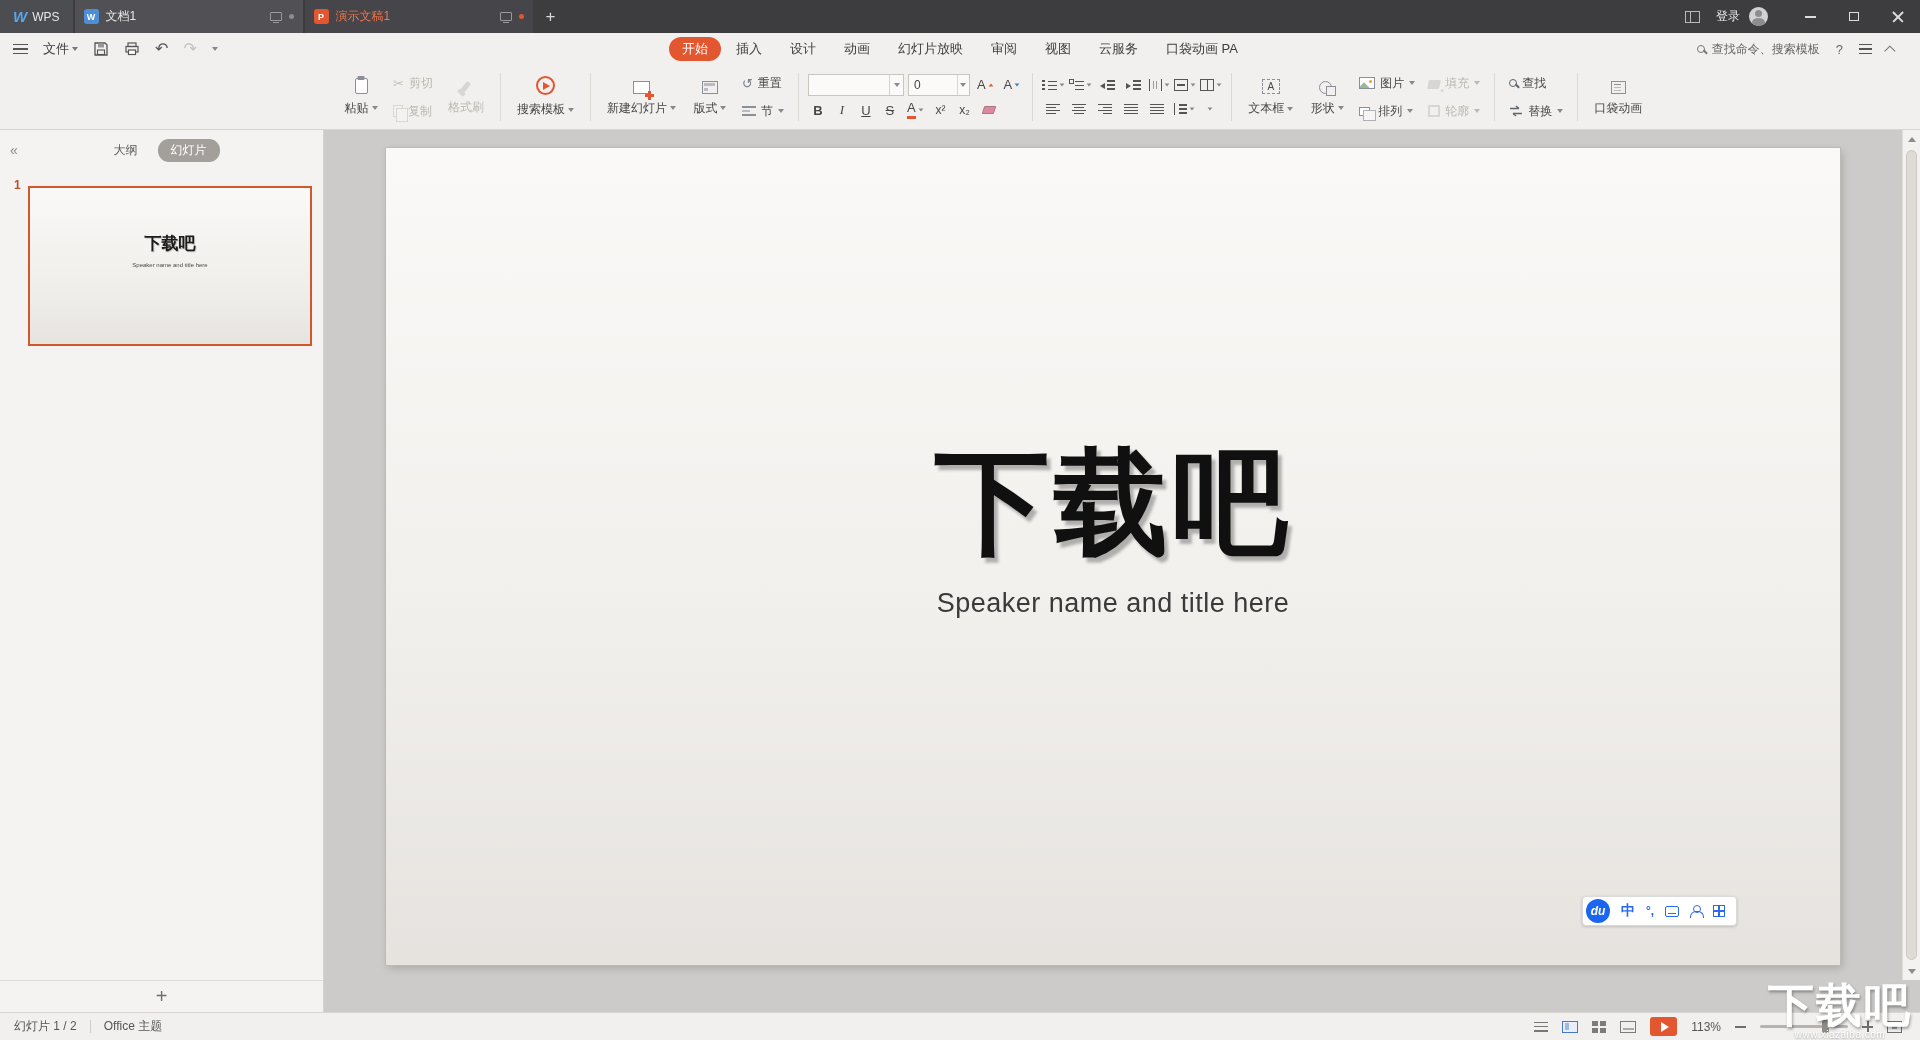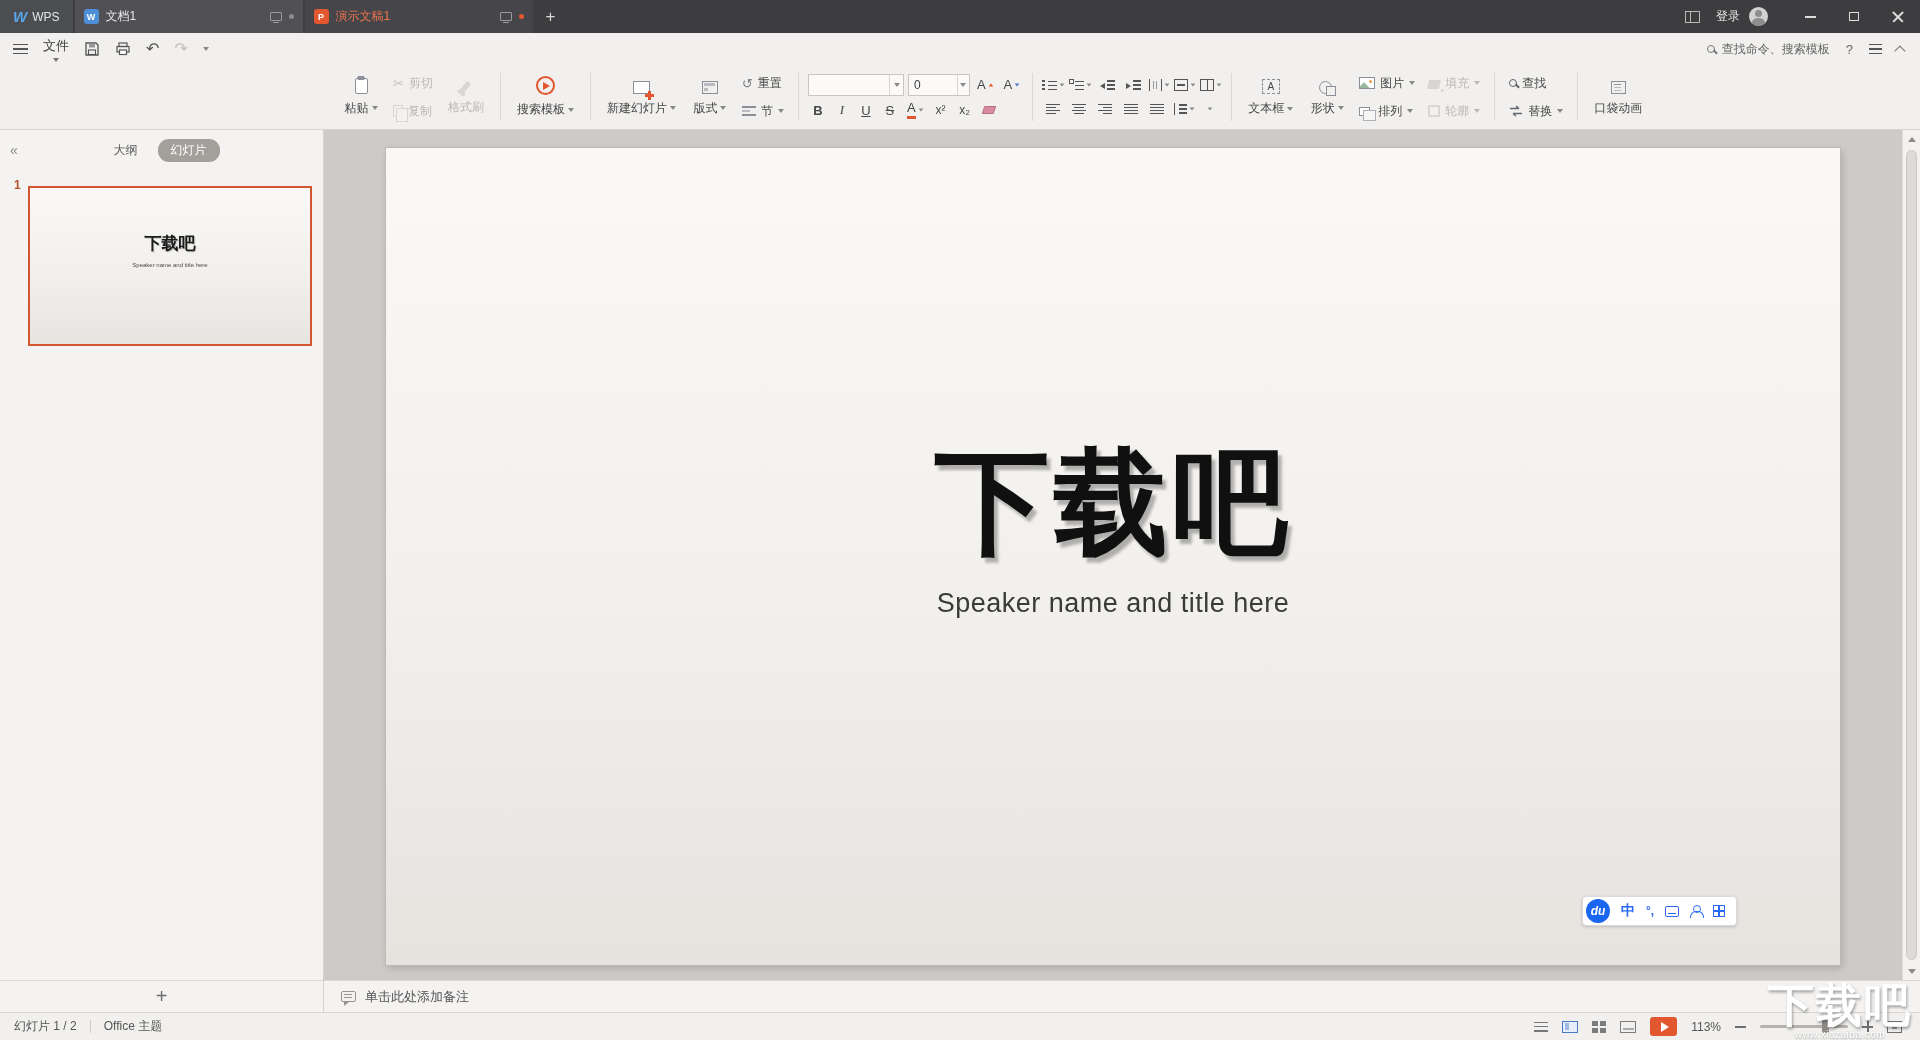--- a/index.html
+++ b/index.html
@@ -33,31 +33,31 @@
   .ic-max { width:10px; height:9px; border:1.5px solid #dcdcdc; }
   .ic-close { position:relative; width:12px; height:12px; }
   .ic-close::before,.ic-close::after { content:""; position:absolute; left:-1px; top:5px; width:14px; height:1.6px; background:#dcdcdc; }
   .ic-close::before { transform:rotate(45deg); } .ic-close::after { transform:rotate(-45deg); }
 
   
   .menubar { position:absolute; top:33px; left:0; right:0; height:32px; background:#f1f0ee; display:flex; align-items:center; font-size:13px; color:#3e3e3e; }
   .mb-left { display:flex; align-items:center; gap:15px; padding-left:13px; }
   .i-burger { width:15px; display:inline-flex; flex-direction:column; gap:3px; }
   .i-burger i { display:block; height:1.6px; background:#555; }
-  .file-menu { display:flex; align-items:center; gap:3px;flex-direction:column; }
+  .file-menu { display:flex; align-items:center; gap:3px; }
   .mb-ic { display:inline-flex; align-items:center; }
   .undo { font-size:16px; color:#555; line-height:1; }
   .redo { font-size:16px; color:#c3c0bb; line-height:1; }
   .tri-down { width:0; height:0; border-left:3.5px solid transparent; border-right:3.5px solid transparent; border-top:4px solid currentColor; display:inline-block; }
   .tri-up { width:0; height:0; border-left:3.5px solid transparent; border-right:3.5px solid transparent; border-bottom:4px solid currentColor; display:inline-block; }
   .tiny { transform:scale(.8); }
   .mb-tabs { position:absolute; left:50%; transform:translateX(-50%); display:flex; align-items:center; gap:2px; }
   .mb-tab { padding:3px 13px; border-radius:12px; white-space:nowrap; }
   .mb-tab.active { background:#e2572f; color:#fff; }
-  .mb-right { margin-left:auto; display:flex; align-items:center; gap:16px; padding-right:14px; color:#666; font-size:12px; }
+  .mb-right { margin-left:auto; display:flex; align-items:center; gap:16px; padding-right:24px; color:#666; font-size:12px; }
   .searchbox { display:flex; align-items:center; gap:7px; }
   .chev-up { width:8px; height:8px; border-left:1.6px solid #777; border-top:1.6px solid #777; transform:rotate(45deg) translateY(3px); }
 
   
   .ribbon { position:absolute; top:65px; left:0; right:0; height:65px; background:#f1f0ee; border-bottom:1px solid #d8d5d1; display:flex; align-items:center; padding-left:332px; }
   .rgroup { display:flex; align-items:center; gap:3px; height:100%; padding:0 5px; }
   .vsep { width:1px; height:48px; background:#dcd8d3; margin:0 4px; flex:none; }
   .rbig { display:flex; flex-direction:column; align-items:center; justify-content:center; gap:6px; min-width:48px; padding:2px 7px; font-size:12px; height:58px; }
   .rbig .lbl { display:flex; align-items:center; gap:3px; white-space:nowrap; }
   .rcol { display:flex; flex-direction:column; gap:4px; justify-content:center; }
@@ -275,20 +275,31 @@
         <svg width="16" height="16" viewBox="0 0 16 16">
             <rect x="4" y="2" width="8" height="3.5" stroke="#555" fill="none" stroke-width="1.2"></rect>
             <rect x="2" y="5.5" width="12" height="5.5" stroke="#555" fill="none" stroke-width="1.2"></rect>
             <rect x="4.5" y="9" width="7" height="4.5" stroke="#555" fill="#fff" stroke-width="1.2"></rect>
           </svg>
       </span>
       <span class="undo">↶</span>
       <span class="redo">↷</span>
       <i class="tri-down" style="color:#888"></i>
     </div>
+    <div class="mb-tabs">
+      <div class="mb-tab active">开始</div>
+      <div class="mb-tab">插入</div>
+      <div class="mb-tab">设计</div>
+      <div class="mb-tab">动画</div>
+      <div class="mb-tab">幻灯片放映</div>
+      <div class="mb-tab">审阅</div>
+      <div class="mb-tab">视图</div>
+      <div class="mb-tab">云服务</div>
+      <div class="mb-tab">口袋动画 PA</div>
+    </div>
     <div class="mb-right">
       <div class="searchbox">
         <span class="cssic i-find sm"></span>
         <span>查找命令、搜索模板</span>
       </div>
       <span style="font-size:13px;">?</span>
       <span class="i-burger" style="width:13px">
           <i></i>
           <i></i>
           <i></i>
@@ -593,24 +604,20 @@
   <div class="vscroll">
     <div class="vs-up">
         <i class="tri-s up"></i>
       </div>
     <div class="vs-thumb"></div>
     <div class="vs-down">
         <i class="tri-s dn"></i>
       </div>
   </div>
 
-  <div class="notesbar">
-    <span class="i-comment"></span>
-    <span>单击此处添加备注</span>
-  </div>
 
   <footer class="statusbar">
     <div class="st-left">
       <span>幻灯片 1 / 2</span>
       <i class="hsep"></i>
       <span>Office 主题</span>
     </div>
     <div class="st-right">
       <span class="i-noteslines">
           <i></i>

